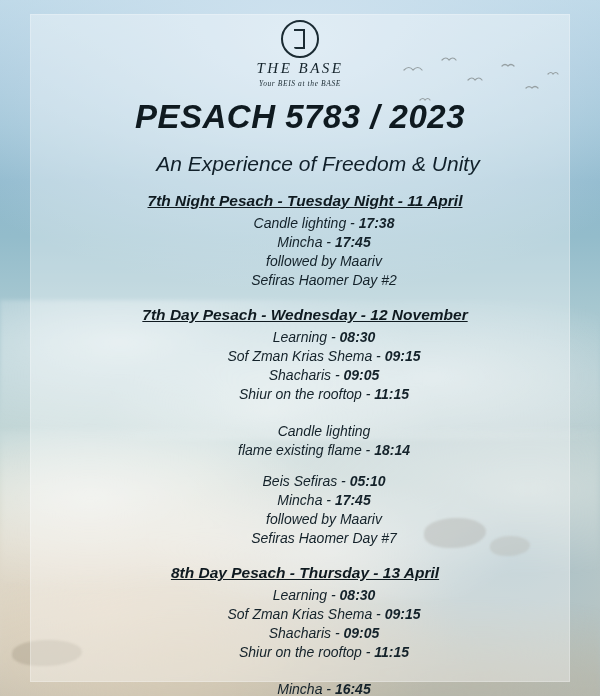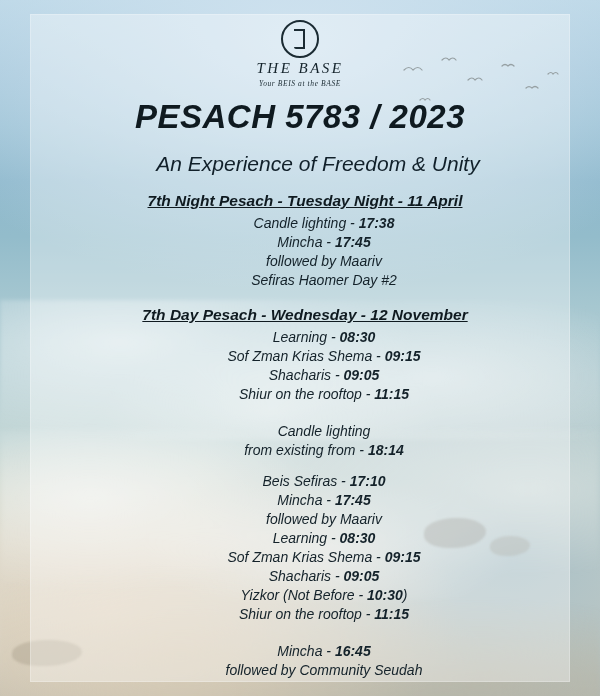--- a/index.html
+++ b/index.html
@@ -226,36 +226,37 @@
       <div class="line"><span>Learning - </span><b>08:30</b></div>
       <div class="line"><span>Sof Zman Krias Shema - </span><b>09:15</b></div>
       <div class="line"><span>Shacharis - </span><b>09:05</b></div>
       <div class="line"><span>Shiur on the rooftop - </span><b>11:15</b></div>
     </div>
 
     <div class="spacer-md"></div>
 
     <div>
       <div class="line"><span>Candle lighting</span></div>
-      <div class="line"><span>from existing from - </span><b>18:14</b></div>
+      <div class="line"><span>flame existing flame - </span><b>18:14</b></div>
     </div>
 
     <div class="spacer-sm"></div>
 
     <div>
-      <div class="line"><span>Beis Sefiras - </span><b>17:10</b></div>
+      <div class="line"><span>Beis Sefiras - </span><b>05:10</b></div>
       <div class="line"><span>Mincha - </span><b>17:45</b></div>
       <div class="line"><span>followed by Maariv</span></div>
-    </div>
-
-    <div>
+      <div class="line"><span>Sefiras Haomer Day #7</span></div>
+    </div>
+
+    <div>
+      <div class="section-head">8th Day Pesach - Thursday  - 13 April</div>
       <div class="line"><span>Learning - </span><b>08:30</b></div>
       <div class="line"><span>Sof Zman Krias Shema - </span><b>09:15</b></div>
       <div class="line"><span>Shacharis - </span><b>09:05</b></div>
-      <div class="line"><span>Yizkor (Not Before - </span><b>10:30</b><span>)</span></div>
       <div class="line"><span>Shiur on the rooftop - </span><b>11:15</b></div>
     </div>
 
     <div class="spacer-md"></div>
 
     <div>
       <div class="line"><span>Mincha - </span><b>16:45</b></div>
       <div class="line"><span>followed by Community Seudah</span></div>
 
     </div>

